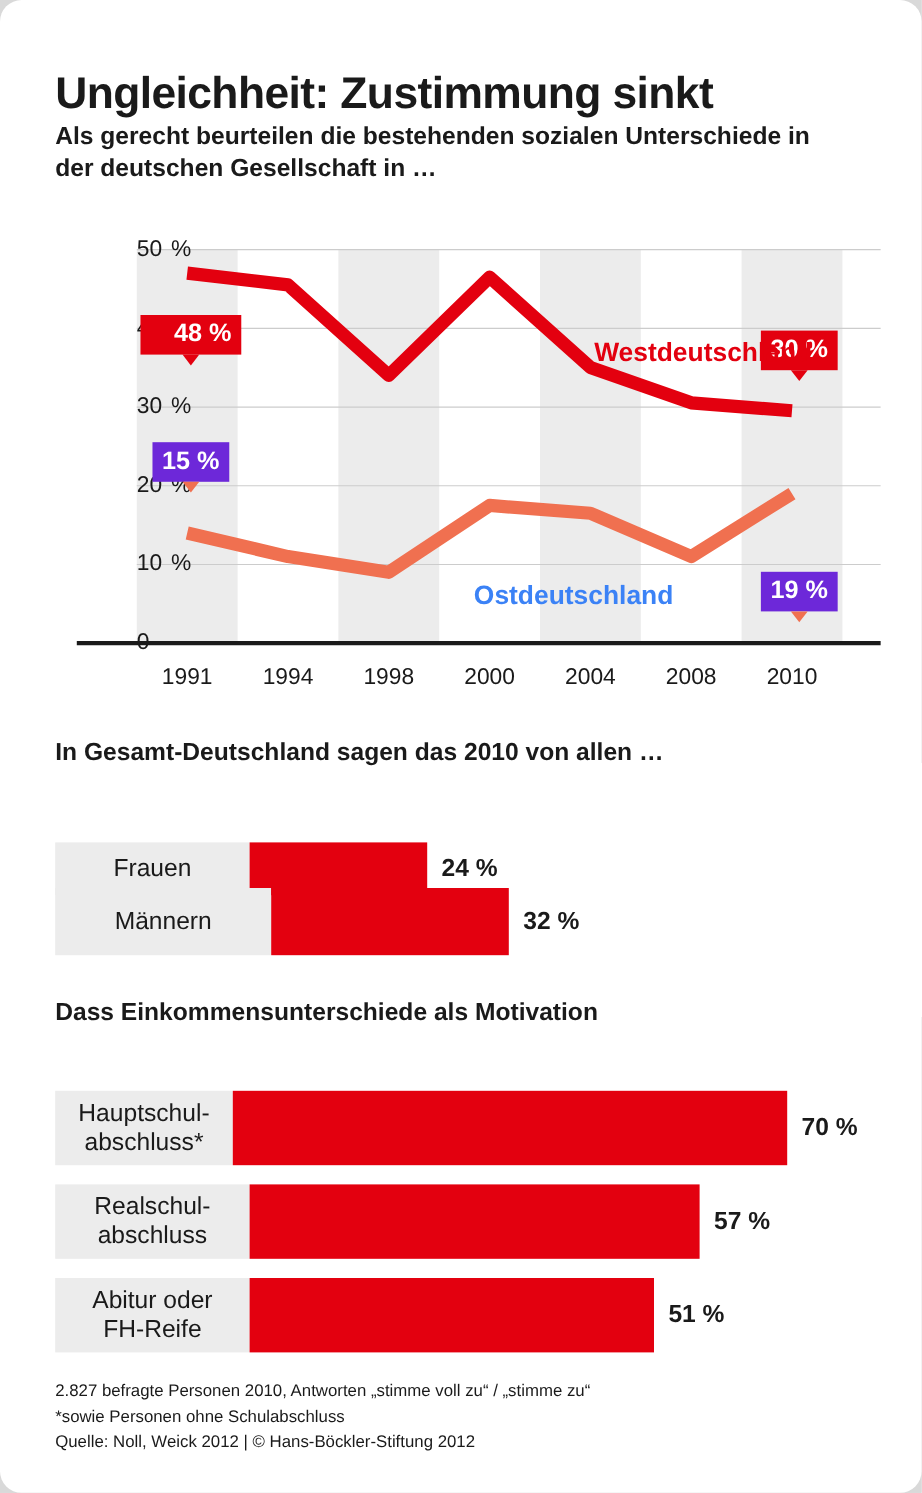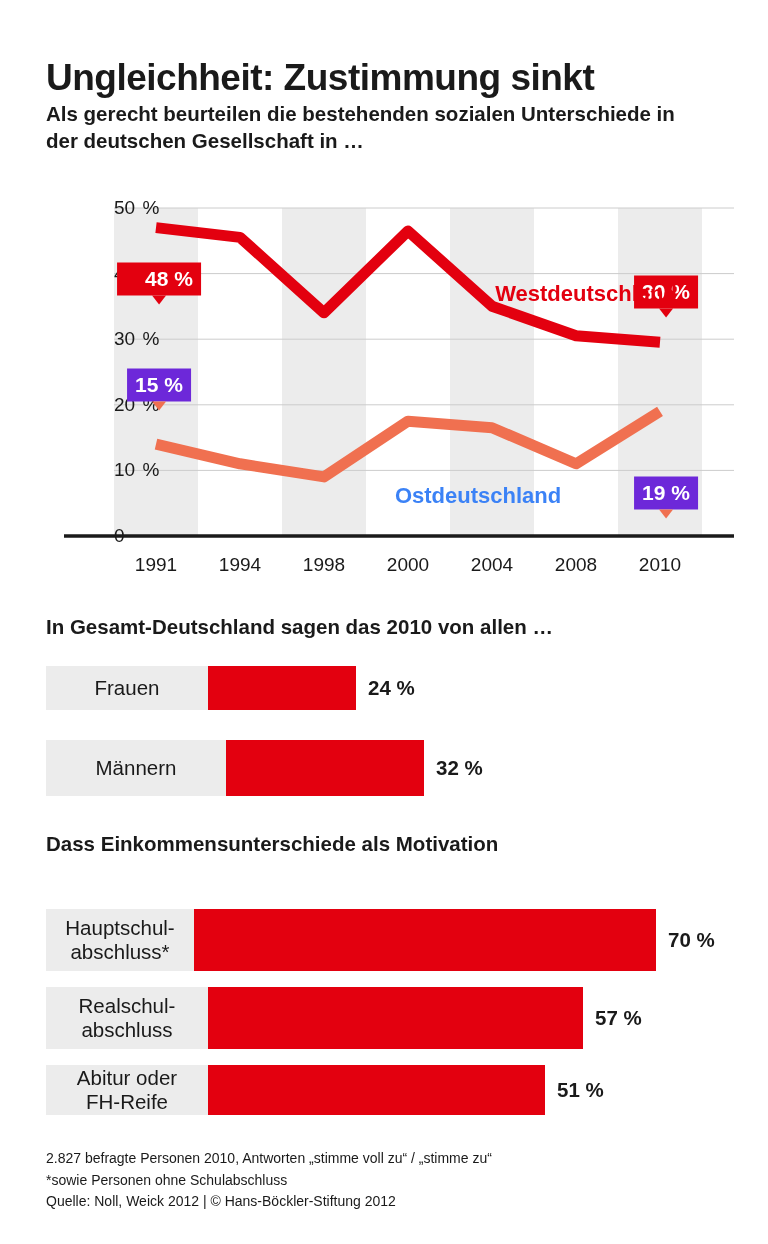--- a/index.html
+++ b/index.html
@@ -10,20 +10,21 @@
   body {
     font-family: "Liberation Sans", sans-serif;
     width: 768px; height: 1244px;
     overflow: hidden;
   }
   .page {
     position: relative;
     width: 768px; height: 1244px;
     background: #ffffff;
     padding: 0;
+    border-radius: 18px;
   }
   .inner {
     position: absolute;
     left: 46px; top: 0; right: 34px; bottom: 0;
   }
 
   
   .title {
     position: absolute;
     left: 0; top: 32px;
@@ -218,21 +219,21 @@
         <span class="arrow"></span>
       </div>
 
       
       <div class="series-label west" style="left:540px; top:60px;margin-top:48px;">Westdeutschland</div>
       <div class="series-label ost" style="left:432px; top:310px;">Ostdeutschland</div>
     </div>
 
     <div class="section-head" style="top:613px;">In Gesamt-Deutschland sagen das 2010 von allen …</div>
 
-    <div class="barrow" style="top:666px; height:44px;">
+    <div class="barrow" style="top:702px; height:44px;">
       <div class="barlabel" style="width:162px;">Frauen</div>
       <div class="barwrap">
         <div class="bar" style="width:148px;"></div>
         <div class="barvalue">24 %</div>
       </div>
     </div>
 
     <div class="barrow" style="top:740px; height:56px;">
       <div class="barlabel" style="width:180px;">Männern</div>
       <div class="barwrap">
@@ -260,21 +261,21 @@
       <div class="barlabel" style="width:162px; flex-direction:column;">
         <div>Realschul-</div>
         <div>abschluss</div>
       </div>
       <div class="barwrap">
         <div class="bar" style="width:375px;"></div>
         <div class="barvalue">57 %</div>
       </div>
     </div>
 
-    <div class="barrow" style="top:1065px; height:50px;">
+    <div class="barrow" style="top:1065px; height:62px;">
       <div class="barlabel" style="width:162px; flex-direction:column;">
         <div>Abitur oder</div>
         <div>FH-Reife</div>
       </div>
       <div class="barwrap">
         <div class="bar" style="width:337px;"></div>
         <div class="barvalue">51 %</div>
       </div>
     </div>
 

